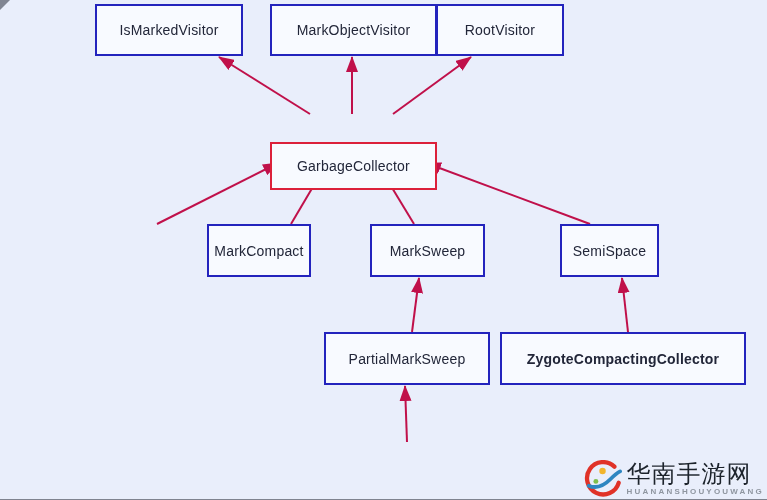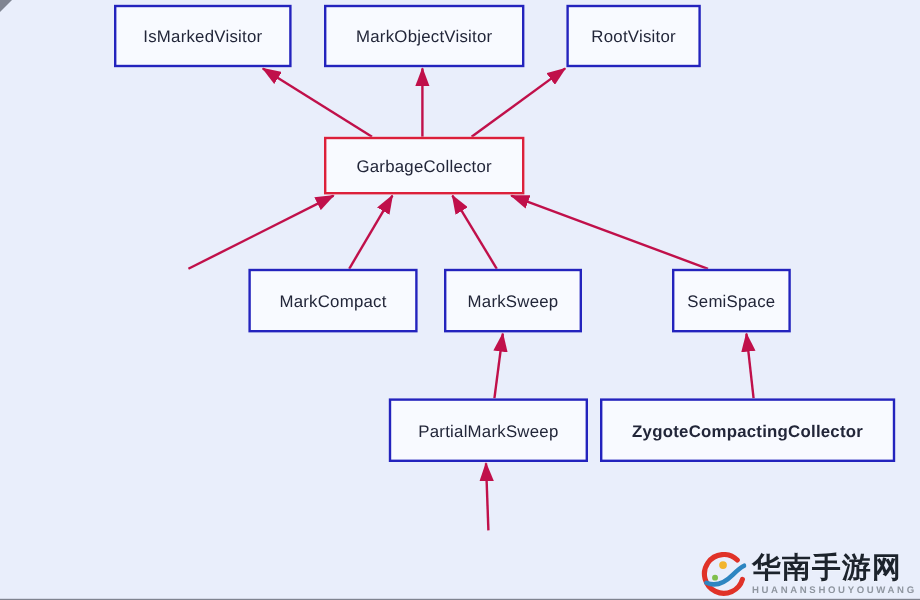--- a/index.html
+++ b/index.html
@@ -19,39 +19,39 @@
     position:absolute;
     box-sizing:border-box;
     background:var(--node-fill,#f8faff);
     border:2px solid var(--node-border,#2323bd);
     display:flex;align-items:center;justify-content:center;
     font-size:14px;
     letter-spacing:.2px;
     color:var(--node-text,#222639);
     white-space:nowrap;
   }
-  .node.highlight{border-color:var(--hl-border,#dc203a);}
+  .node.highlight{border-color:var(--hl-border,#dc203a);margin-top:28px;}
   .corner-artifact{
     position:absolute;left:0;top:0;
     width:0;height:0;
     border-top:10px solid rgba(58,64,76,.6);
     border-right:10px solid transparent;
   }
   .bottom-edge{
     position:absolute;left:0;bottom:0;width:100%;height:1px;
     background:rgba(40,44,54,.55);
   }
   .watermark{
     position:absolute;right:3px;bottom:2px;
     display:flex;align-items:center;gap:5px;
   }
   .wm-logo{width:38px;height:38px;display:block;}
   .wm-text{display:flex;flex-direction:column;align-items:flex-start;}
   .wm-title{
-    font-size:24px;font-weight:700;line-height:1;
+    font-size:24px;font-weight:400;line-height:1;
     color:var(--wm-text,#1c232c);
     letter-spacing:1px;
     text-shadow:0 1px 0 rgba(255,255,255,.35);
   }
   .wm-sub{
     margin-top:2px;
     font-size:8px;font-weight:bold;line-height:1;
     letter-spacing:2.2px;
     color:var(--wm-sub,#8f96a0);
   }
@@ -78,26 +78,26 @@
         <line x1="412" y1="332" x2="419" y2="278" stroke="#c0104a" stroke-width="2" marker-end="url(#arrowhead)"></line>
         <line x1="628" y1="332" x2="622" y2="278" stroke="#c0104a" stroke-width="2" marker-end="url(#arrowhead)"></line>
         <line x1="407" y1="442" x2="405" y2="386" stroke="#c0104a" stroke-width="2" marker-end="url(#arrowhead)"></line>
       </g>
   </svg>
 
   <div class="node" style="left:95px;top:4px;width:148px;height:52px;">IsMarkedVisitor</div>
 
   <div class="node" style="left:270px;top:4px;width:167px;height:52px;">MarkObjectVisitor</div>
 
-  <div class="node" style="left:472px;top:4px;width:112px;height:52px;">RootVisitor</div>
+  <div class="node" style="left:436px;top:4px;width:128px;height:52px;">RootVisitor</div>
 
   <div class="node highlight" style="left:270px;top:114px;width:167px;height:48px;">GarbageCollector</div>
 
 
-  <div class="node" style="left:207px;top:224px;width:141px;height:53px;">MarkCompact</div>
+  <div class="node" style="left:207px;top:224px;width:104px;height:53px;">MarkCompact</div>
 
   <div class="node" style="left:370px;top:224px;width:115px;height:53px;">MarkSweep</div>
 
   <div class="node" style="left:560px;top:224px;width:99px;height:53px;">SemiSpace</div>
 
   <div class="node" style="left:324px;top:332px;width:166px;height:53px;">PartialMarkSweep</div>
 
   <div class="node" style="left:500px;top:332px;width:246px;height:53px;font-weight:bold;">ZygoteCompactingCollector</div>
 
 

